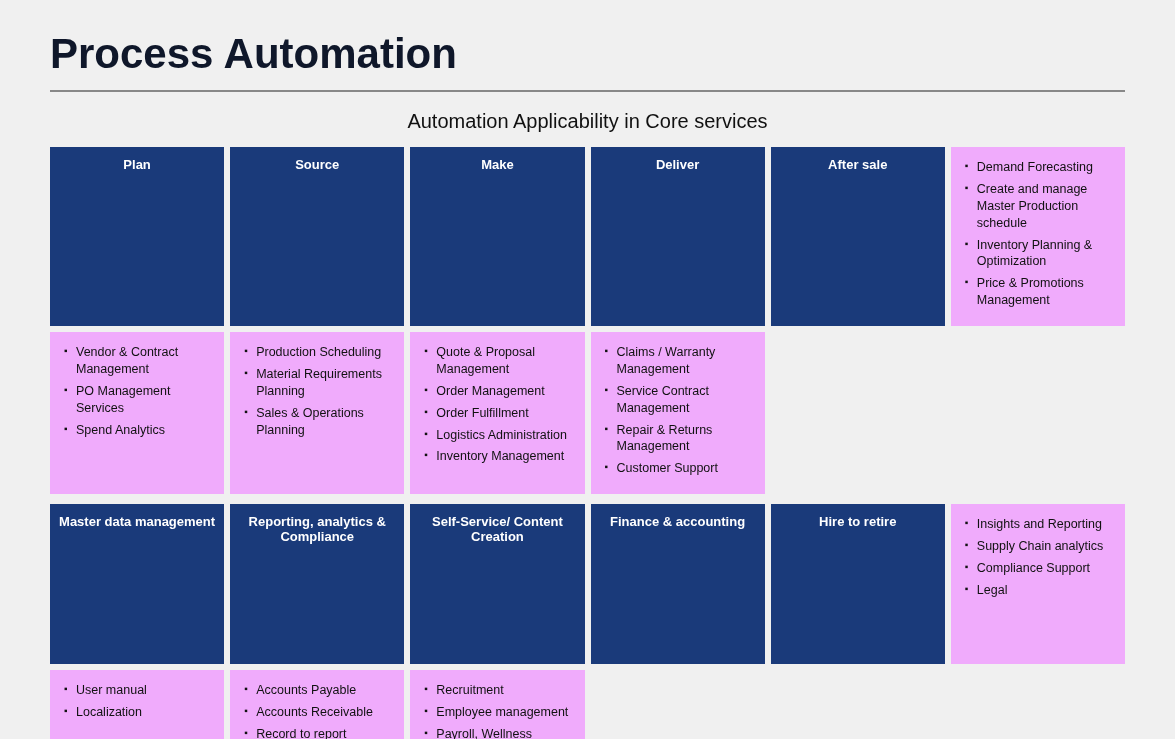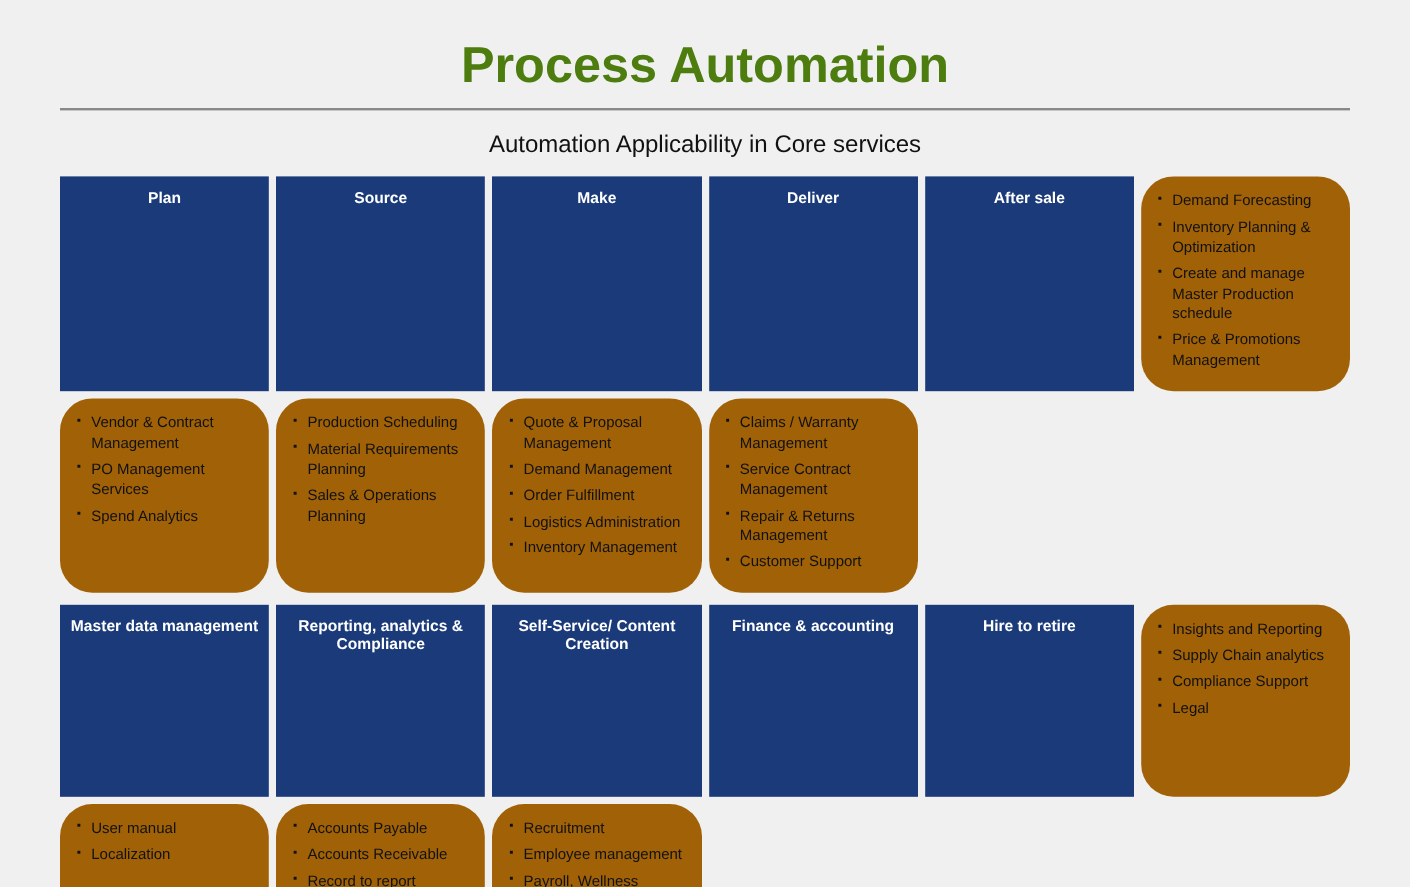--- a/index.html
+++ b/index.html
@@ -9,25 +9,24 @@
       font-size: 13px;
       color: #222;
       width: 1175px;
       min-height: 739px;
     }
     .page {
       background: #f0f0f0;
       padding: 30px 50px 20px 50px;
     }
     .page-title {
-      color: #4d7c0f;
+      color: #0f172a;
       font-size: 42px;
       font-weight: 900;
       margin-bottom: 12px;
-      text-align: center;
     }
     .divider {
       border: none;
       border-top: 2px solid #888;
       margin-bottom: 18px;
     }
     .divider-bottom {
       border: none;
       border-top: 2px solid #888;
       margin-top: 18px;
@@ -47,24 +46,23 @@
     .col-header {
       background: #1a3a7a;
       color: #fff;
       text-align: center;
       font-weight: 700;
       font-size: 13px;
       padding: 10px 8px;
       border-radius: 0;
     }
     .col-body {
-      background: #a16207;
+      background: #f0abfc;
       padding: 12px 10px 12px 14px;
       min-height: 160px;
-      border-radius: 27px;
     }
     .col-body ul {
       list-style: none;
       padding: 0;
     }
     .col-body ul li {
       position: relative;
       padding-left: 12px;
       margin-bottom: 5px;
       font-size: 12.5px;
@@ -94,43 +92,43 @@
     <div class="section-title">Automation Applicability in Core services</div>
     <div class="grid" id="core-grid">
         <div class="col-header">Plan</div>
         <div class="col-header">Source</div>
         <div class="col-header">Make</div>
         <div class="col-header">Deliver</div>
         <div class="col-header">After sale</div>
         <div class="col-body">
           <ul>
             <li>Demand Forecasting</li>
+            <li>Create and manage Master Production schedule</li>
             <li>Inventory Planning &amp; Optimization</li>
-            <li>Create and manage Master Production schedule</li>
             <li>Price &amp; Promotions Management</li>
           </ul>
         </div>
         <div class="col-body">
           <ul>
             <li>Vendor &amp; Contract Management</li>
             <li>PO Management Services</li>
             <li>Spend Analytics</li>
           </ul>
         </div>
         <div class="col-body">
           <ul>
             <li>Production Scheduling</li>
             <li>Material Requirements Planning</li>
             <li>Sales &amp; Operations Planning</li>
           </ul>
         </div>
         <div class="col-body">
           <ul>
             <li>Quote &amp; Proposal Management</li>
-            <li>Demand Management</li>
+            <li>Order Management</li>
             <li>Order Fulfillment</li>
             <li>Logistics Administration</li>
             <li>Inventory Management</li>
           </ul>
         </div>
         <div class="col-body">
           <ul>
             <li>Claims / Warranty Management</li>
             <li>Service Contract Management</li>
             <li>Repair &amp; Returns Management</li>

